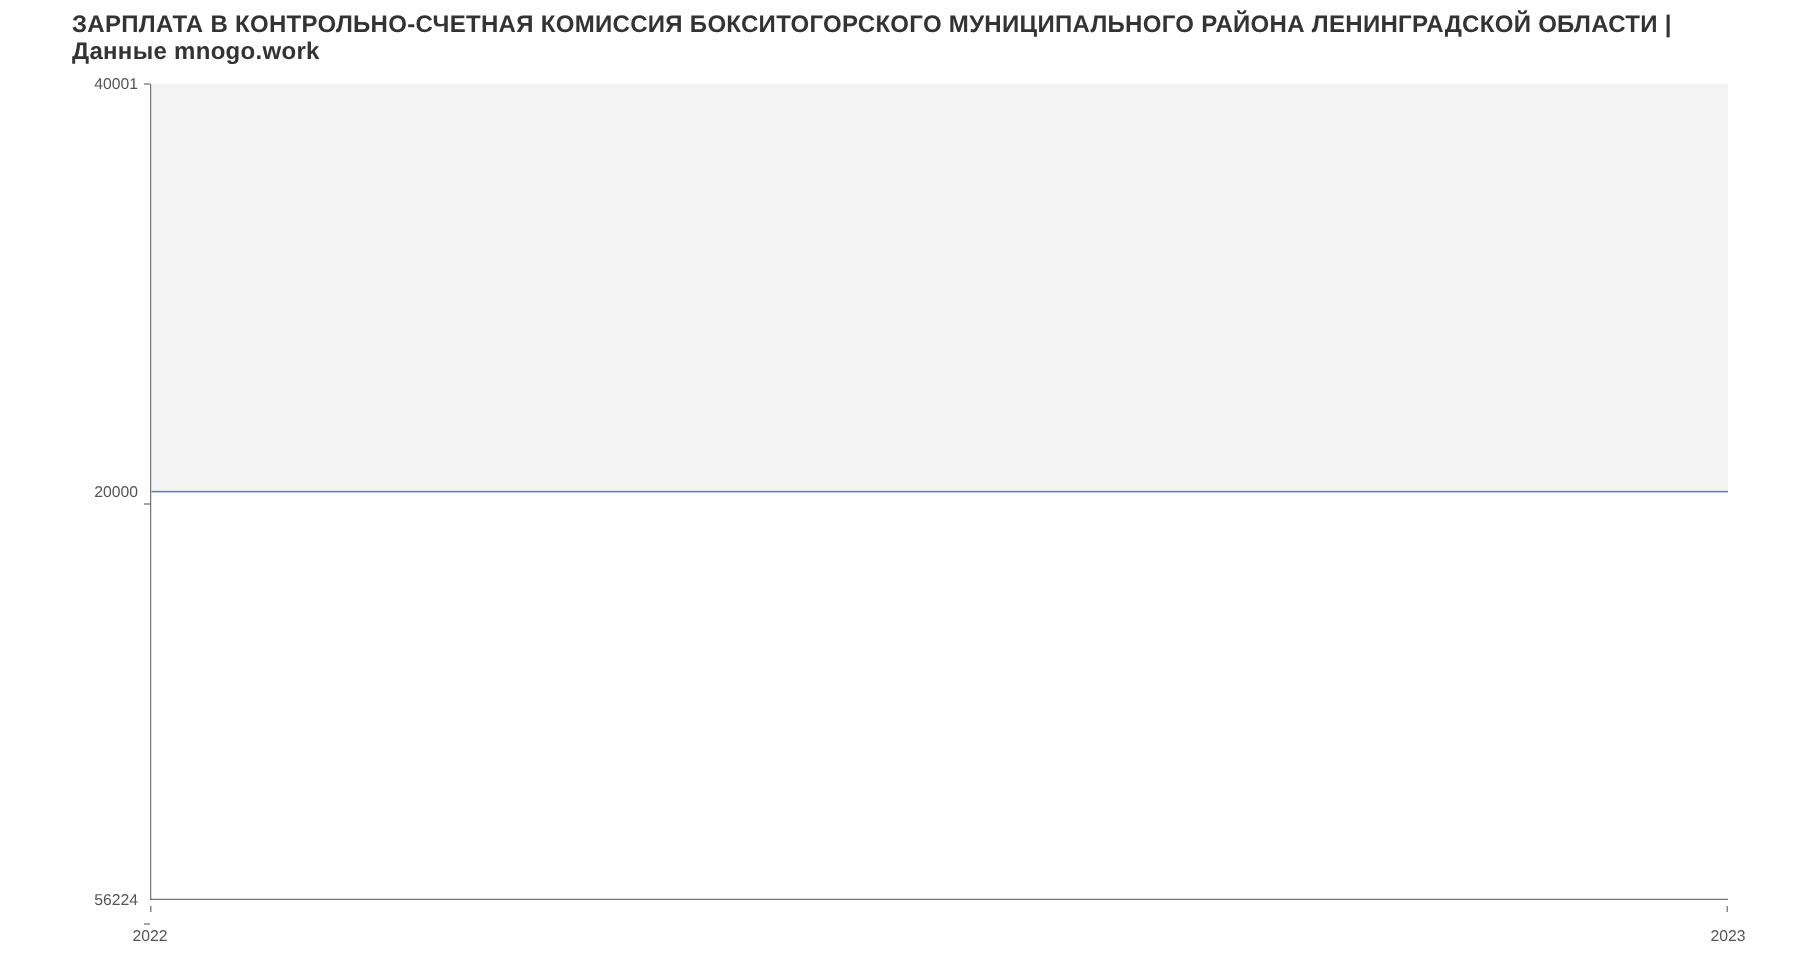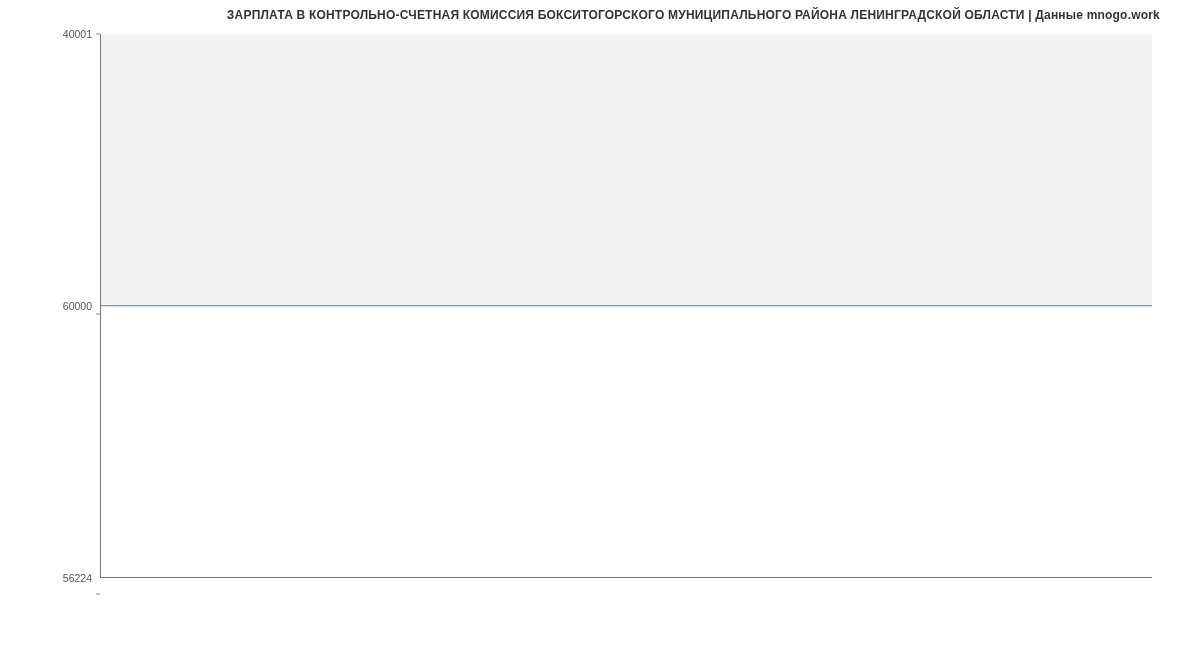--- a/index.html
+++ b/index.html
@@ -15,24 +15,24 @@
       position: relative;
     }
     .chart-container {
       position: absolute;
       left: 48px;
       top: 0;
       width: 1112px;
       height: 620px;
     }
     .chart-title {
-      font-size: 12px;
+      font-size: 16px;
       font-weight: bold;
       color: #333;
-      text-align: right;
+      text-align: left;
       padding: 8px 0 12px 0;
       letter-spacing: 0.2px;
     }
     .plot-wrapper {
       position: relative;
       width: 100%;
       height: 560px;
       text-align: right;
     }
     .y-axis {
@@ -125,28 +125,34 @@
 </head>
 <body>
 
 <div class="chart-container">
   <div class="chart-title">ЗАРПЛАТА В КОНТРОЛЬНО-СЧЕТНАЯ КОМИССИЯ БОКСИТОГОРСКОГО МУНИЦИПАЛЬНОГО РАЙОНА ЛЕНИНГРАДСКОЙ ОБЛАСТИ | Данные mnogo.work</div>
 
   <div class="plot-wrapper">
 
     <div class="y-axis">
       <div class="y-tick" style="top:0%">40001</div>
-      <div class="y-tick" style="top:50%">60000</div>
+      <div class="y-tick" style="top:50%">20000</div>
       <div class="y-tick" style="top:100%">56224</div>
     </div>
     <div class="y-tick-line" style="top:0%"></div>
     <div class="y-tick-line" style="top:50%"></div>
     <div class="y-tick-line" style="top:100%"></div>
 
     <div class="plot-area">
       <div class="plot-bg-upper"></div>
       <div class="plot-bg-lower"></div>
       <div class="data-line"></div>
     </div>
 
+    <div class="x-axis">
+      <div class="x-tick-line x-tick-line-left"></div>
+      <div class="x-tick-line x-tick-line-right"></div>
+      <div class="x-tick x-tick-left">2022</div>
+      <div class="x-tick x-tick-right">2023</div>
+    </div>
 
   </div>
 </div>
 
 </body></html>

